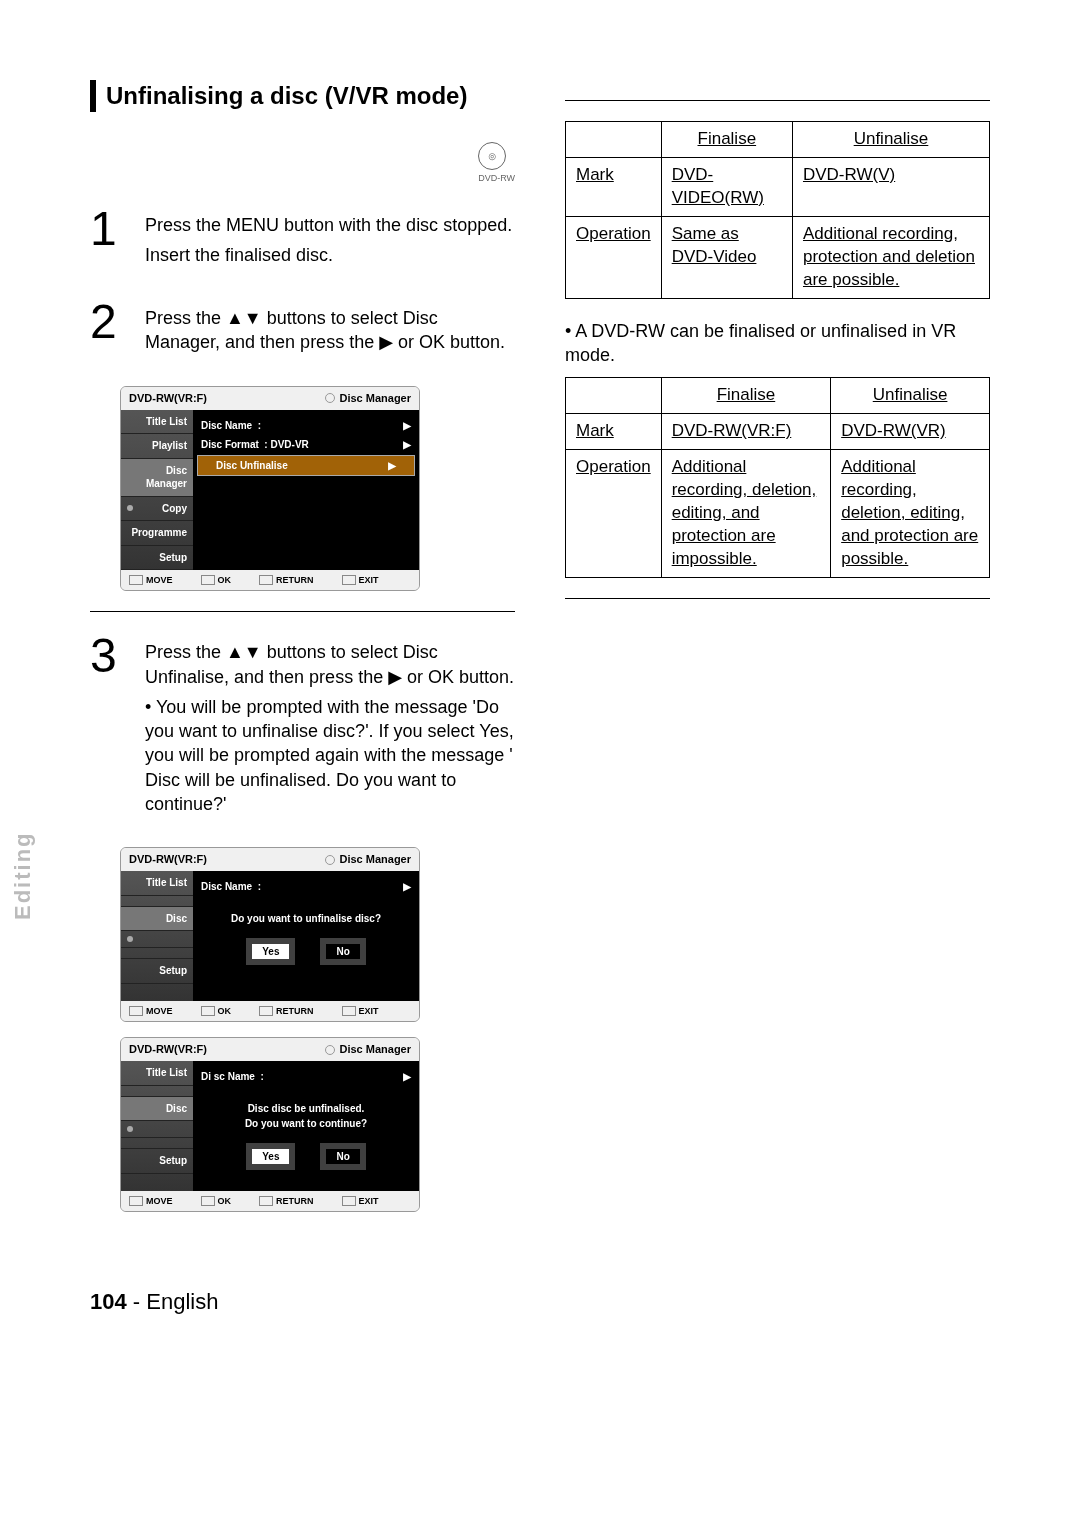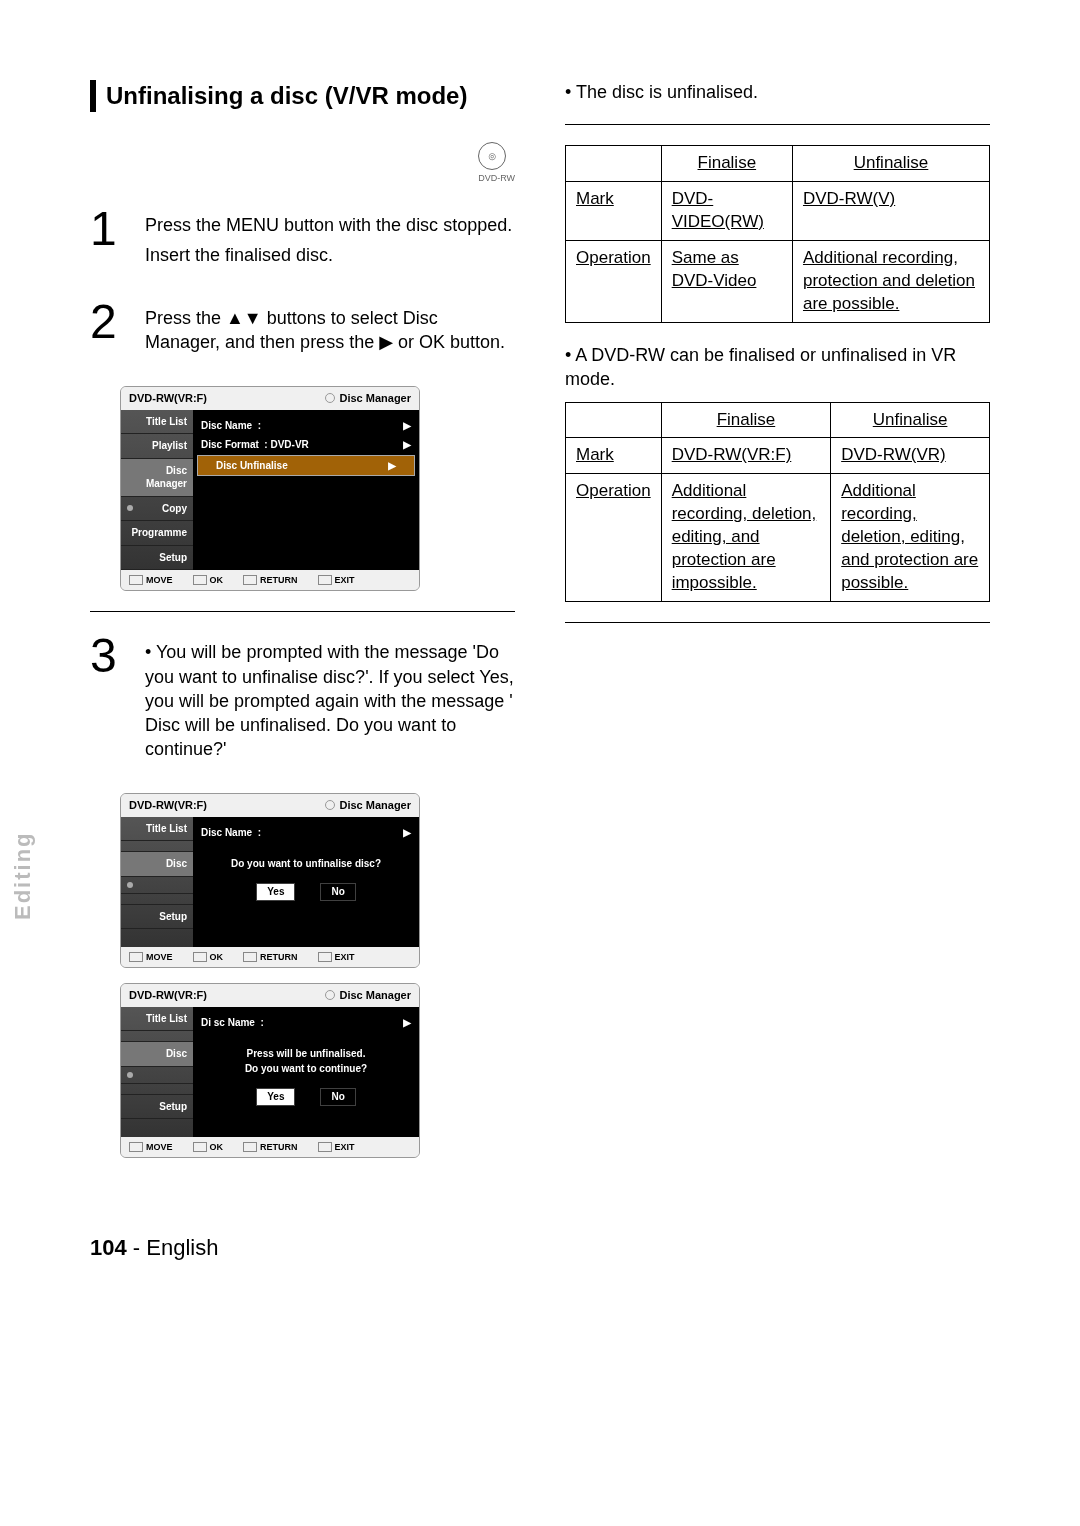--- a/index.html
+++ b/index.html
@@ -27,23 +27,23 @@
   .osd-side { width: 72px; background: linear-gradient(#555,#333); color:#fff; display:flex; flex-direction:column; }
   .osd-side .item { padding:5px 6px; font-size:10px; font-weight:bold; text-align:right; border-bottom:1px solid #222; display:flex; align-items:center; justify-content:flex-end; gap:4px;}
   .osd-side .item.hl { background:#777; }
   .osd-side .item.dot::before { content:""; width:6px;height:6px;background:#aaa;border-radius:50%; display:inline-block; margin-right:auto;}
   .osd-main { flex:1; background:#000; color:#fff; padding:6px 8px; position:relative;}
   .osd-row { display:flex; justify-content:space-between; align-items:center; padding:3px 0; font-size:10px; font-weight:bold;}
   .osd-row .arr { color:#fff; font-size:10px;}
   .osd-row.hl { background:#a16207; border:1px solid #aaa; margin:0 -4px; padding:3px 18px;}
   .osd-msg { text-align:center; font-size:10px; font-weight:bold; margin-top:14px; line-height:1.5;}
   .osd-btns { display:flex; justify-content:center; gap:25px; margin-top:12px;}
-  .osd-btn { border:1px solid #404040; padding:1px 10px; font-size:10px; font-weight:bold; color:#fff;}
+  .osd-btn { border:6px solid #404040; padding:1px 10px; font-size:10px; font-weight:bold; color:#fff;}
   .osd-btn.sel { background:#fff; color:#000;}
-  .osd-foot { background:#f0f0f0; padding:4px 8px; display:flex; gap:20px; font-size:9px; font-weight:bold; align-items:center;}
+  .osd-foot { background:#f0f0f0; padding:4px 8px; display:flex; gap:28px; font-size:9px; font-weight:bold; align-items:center;}
   .osd-foot span { display:flex; align-items:center; gap:3px;}
   .osd-foot span::before { content:""; width:12px; height:8px; border:1px solid #888; display:inline-block;}
   .data-table { border-collapse: collapse; width: 100%; margin: 10px 0 20px; font-size: 17px; text-decoration: underline;}
   .data-table th, .data-table td { border: 1px solid #000; padding: 6px 10px; text-align:left; vertical-align:top; font-weight:normal;}
   .data-table th { text-align:center;}
   .right-intro p { margin-bottom: 6px; }
   .right-note { margin: 8px 0 6px; }
   .sidebar-label { position: absolute; left: 8px; top: 920px; transform: rotate(-90deg); transform-origin: left top; font-size: 22px; font-weight: bold; color: #bbb; letter-spacing: 2px;}
   .footer { margin-top: 60px; font-size: 22px;}
   .footer b { font-weight: bold;}
@@ -117,20 +117,23 @@
         <span>RETURN</span>
         <span>EXIT</span>
       </div>
     </div>
 
     <hr class="sep">
 
     <div class="step">
       <div class="step-num">3</div>
       <div class="step-body">
+        <p>
+          <span>Press the </span><span class="arrows">▲▼</span><span> buttons to select Disc Unfinalise, and then press the </span><span class="arrows">▶</span><span> or OK  button.</span>
+        </p>
         <ul class="bullets">
           <li>You will be prompted with the message 'Do you want to unfinalise disc?'. If you select Yes, you will be prompted again with the message ' Disc will be unfinalised. Do you want to continue?'</li>
         </ul>
       </div>
     </div>
 
     <div class="osd">
       <div class="osd-top">
         <span>DVD-RW(VR:F)</span>
         <span class="right">Disc Manager</span>
@@ -177,44 +180,41 @@
           <div class="item dot"></div>
           <div class="item"></div>
           <div class="item">Setup</div>
         </div>
         <div class="osd-main">
           <div class="osd-row">
               <span><span>Di sc Name</span>&nbsp;&nbsp;<span>:</span></span>
               <span class="arr">▶</span>
             </div>
           <div class="osd-msg">
-            <div>Press will be unfinalised.</div>
+            <div>Disc disc be unfinalised.</div>
             <div>Do you want to continue?</div>
           </div>
           <div class="osd-btns">
             <div class="osd-btn sel">Yes</div>
             <div class="osd-btn">No</div>
           </div>
         </div>
       </div>
       <div class="osd-foot">
         <span>MOVE</span>
         <span>OK</span>
         <span>RETURN</span>
         <span>EXIT</span>
       </div>
     </div>
 
   </div>
 
   <div class="col">
     <div class="right-intro">
-      <ul class="bullets">
-        <li>The disc is unfinalised.</li>
-      </ul>
     </div>
 
     <hr class="sep">
 
 
     <table class="data-table">
       <tbody>
           <tr>
         <th></th>
         <th>Finalise</th>

